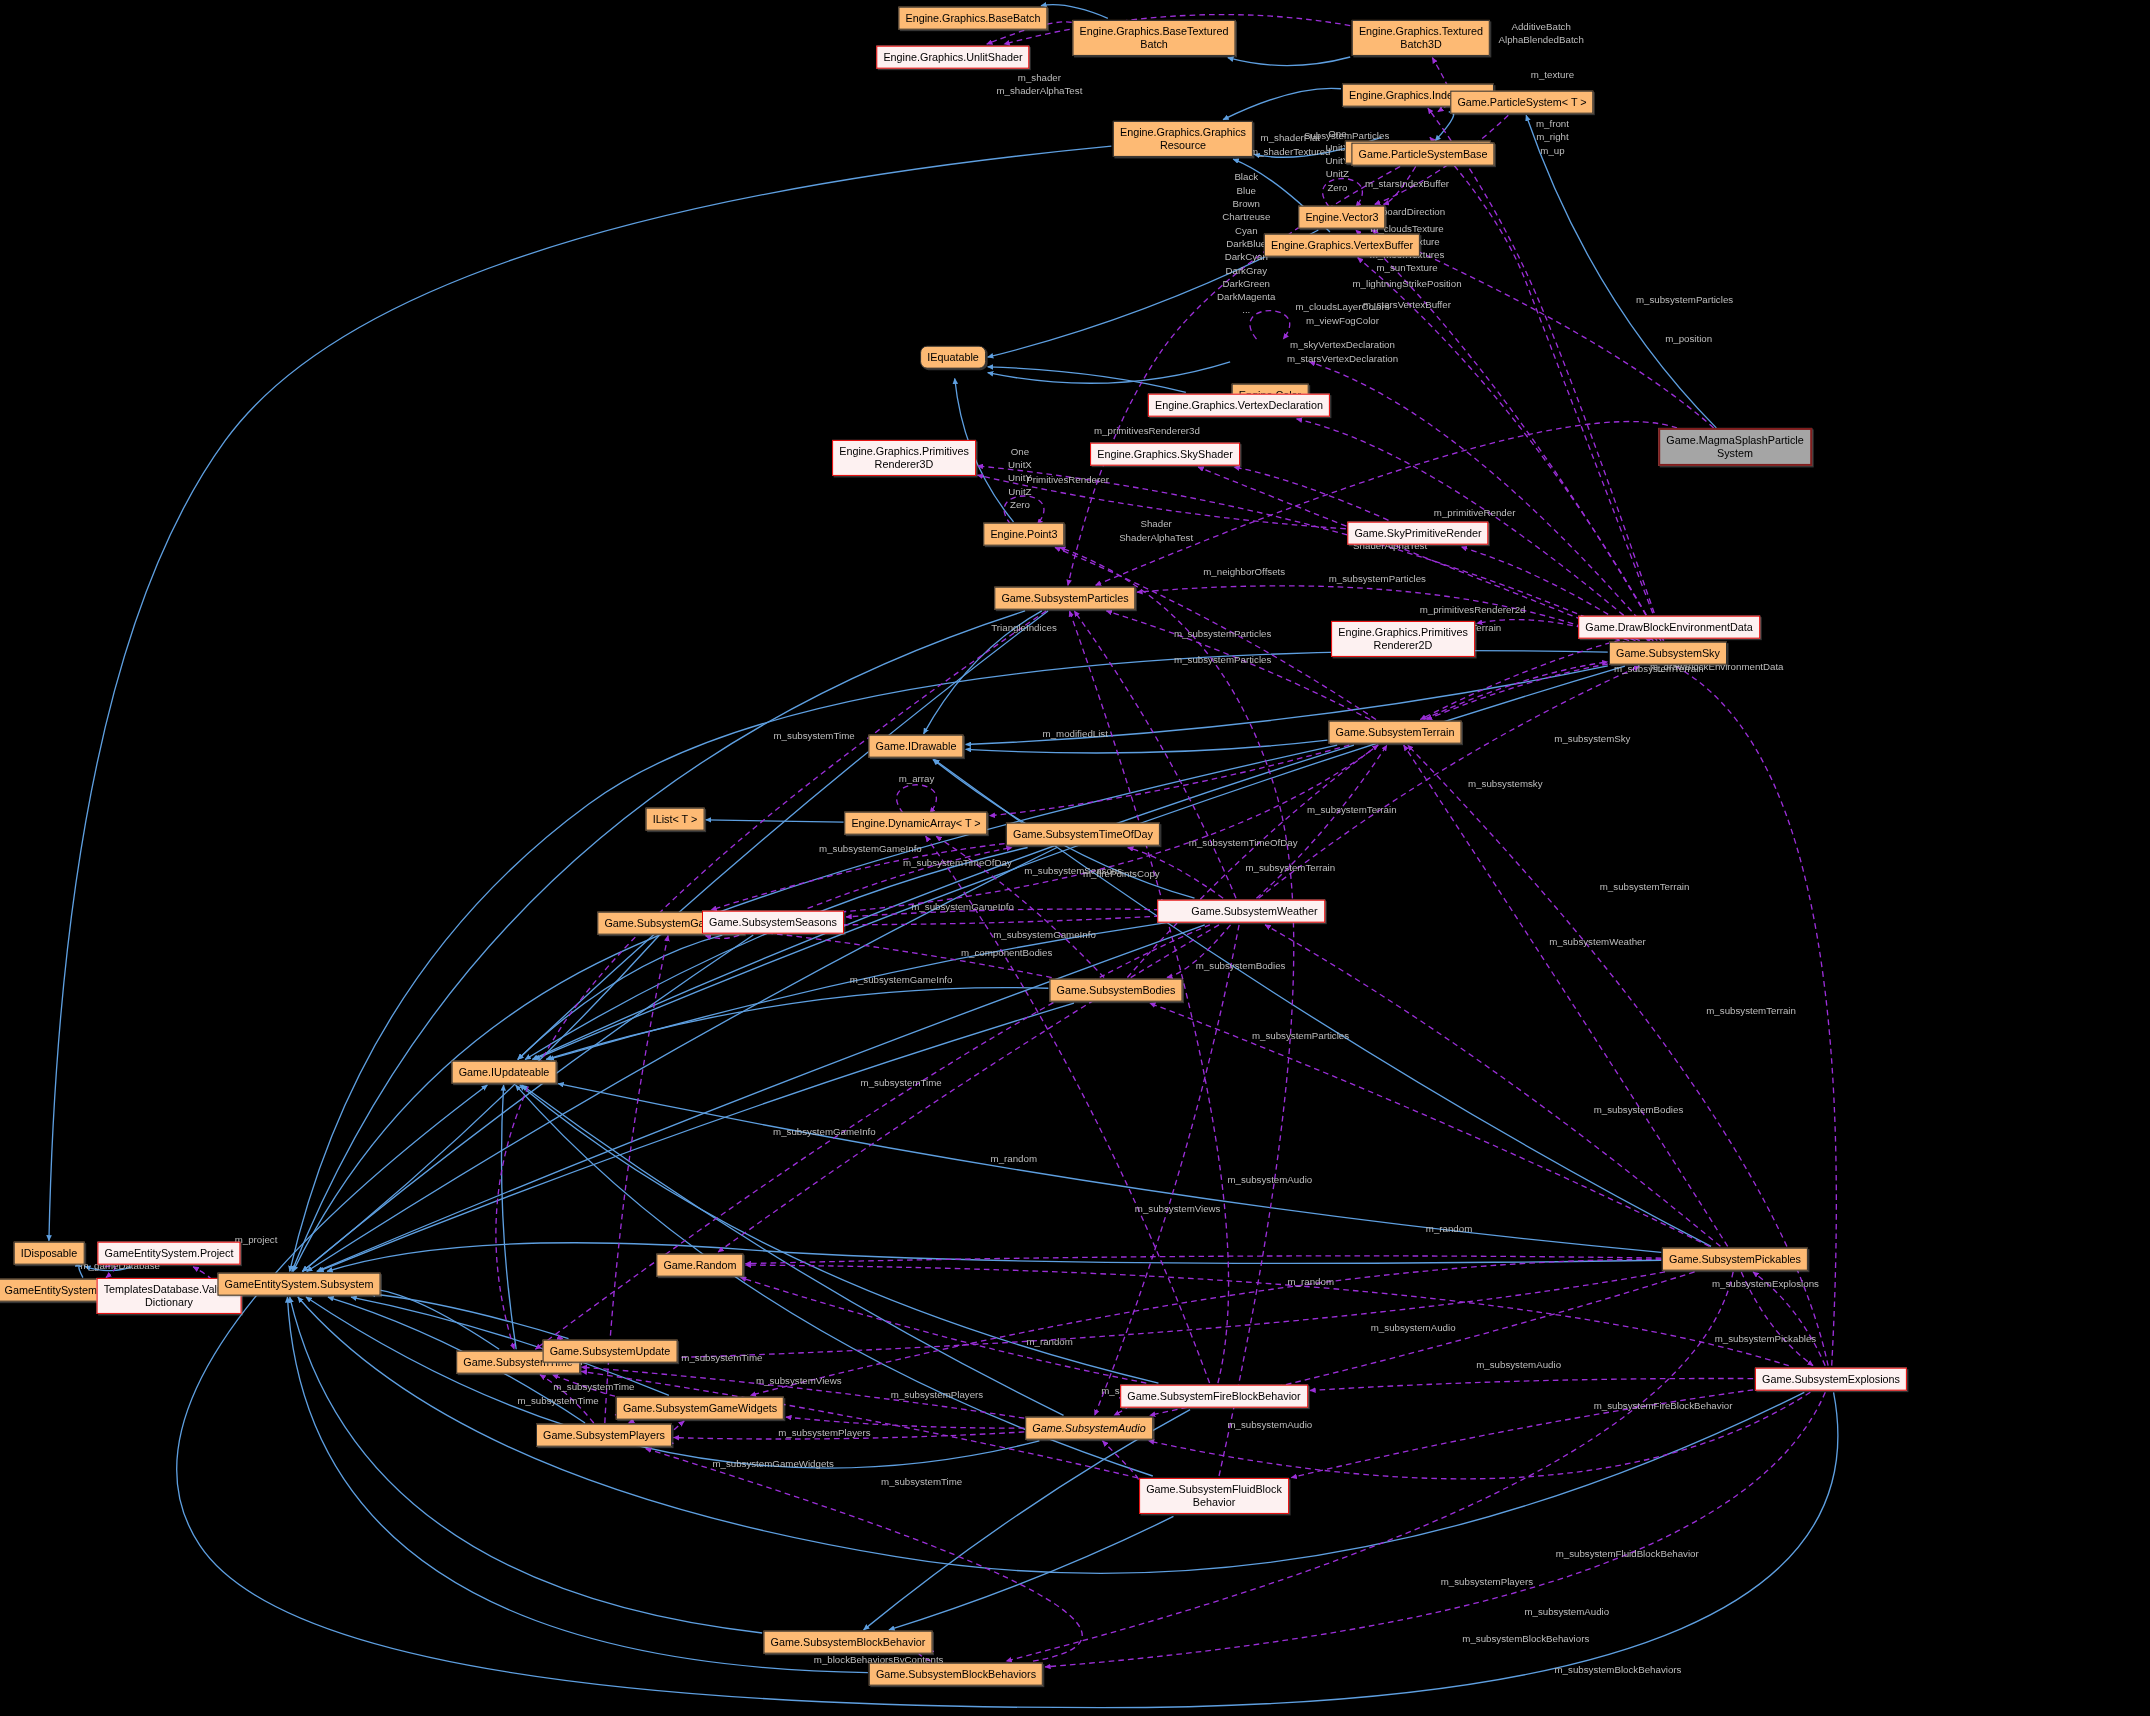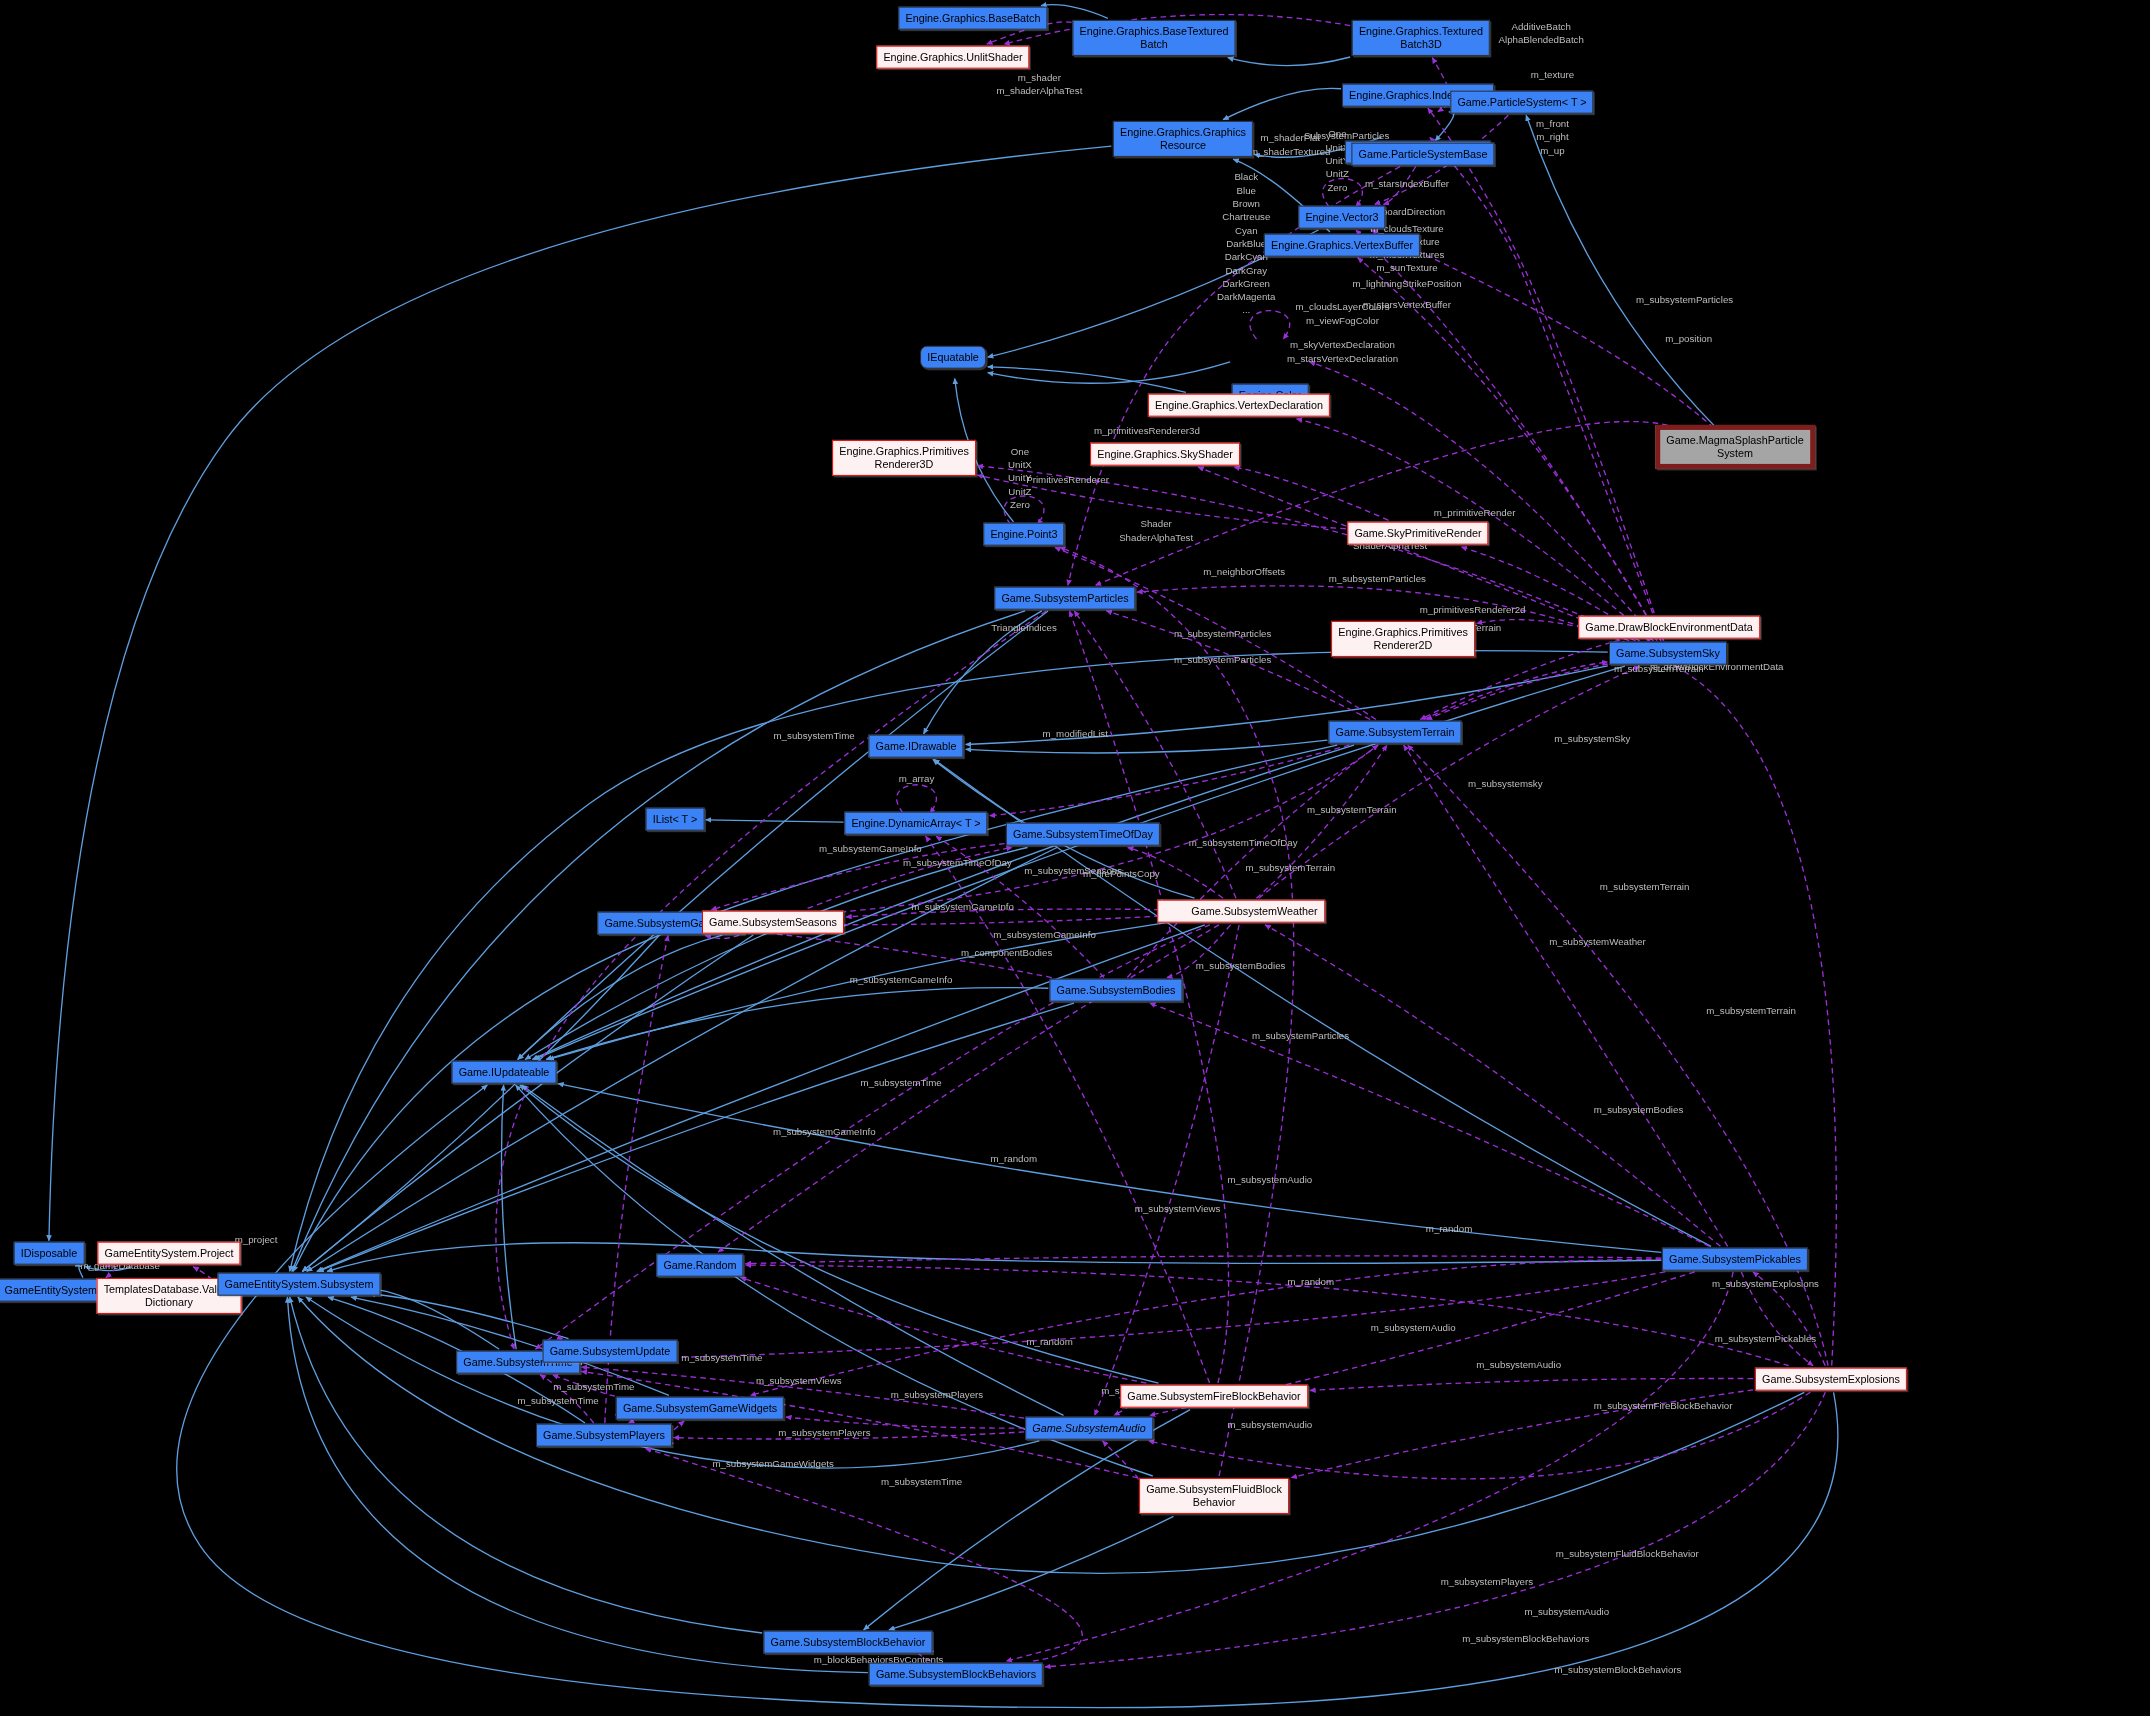--- a/index.html
+++ b/index.html
@@ -1,24 +1,24 @@
 <!DOCTYPE html>
 <html style="font-size:8.2px"><head>
 <meta charset="utf-8">
 <style>
   html,body{margin:0;padding:0;background:#000;}
   #stage{position:relative;width:2151px;height:1717px;background:#000;overflow:hidden;
          font-family:"Liberation Sans",sans-serif;}
   #edges{position:absolute;left:0;top:0;width:2151px;height:1717px;}
-  .node{position:absolute;transform:translate(-50%,-50%);background:#3b82f6;color:#000;
+  .node{position:absolute;transform:translate(-50%,-50%);background:#fdba74;color:#000;
         border:1px solid #2e2e2e;box-shadow:1.5px 1.5px 0 rgba(150,150,150,.35);
         padding:3.6px 6.1px;font-size:10.8px;line-height:1.25;text-align:center;
         white-space:pre-line;cursor:pointer;}
   .node.red{border:1.5px solid #e60000;background:#fdf1f1;}
-  .node.gray{background:#a5a5a5;border:5px solid #7f1d1d;}
+  .node.gray{background:#a5a5a5;border:2px solid #7f1d1d;}
   .edge-label{font-size:19px;}
 </style>
 </head>
 <body>
 
 <div id="stage">
   <svg id="edges" xmlns="http://www.w3.org/2000/svg" viewBox="0 0 4201 3353">
     <defs>
       <marker id="arrowI" markerWidth="13" markerHeight="11" refX="11" refY="5.5" orient="auto" markerUnits="userSpaceOnUse">
         <path d="M0,0 L12,5.5 L0,11 z" fill="#5e9fe0"></path>

